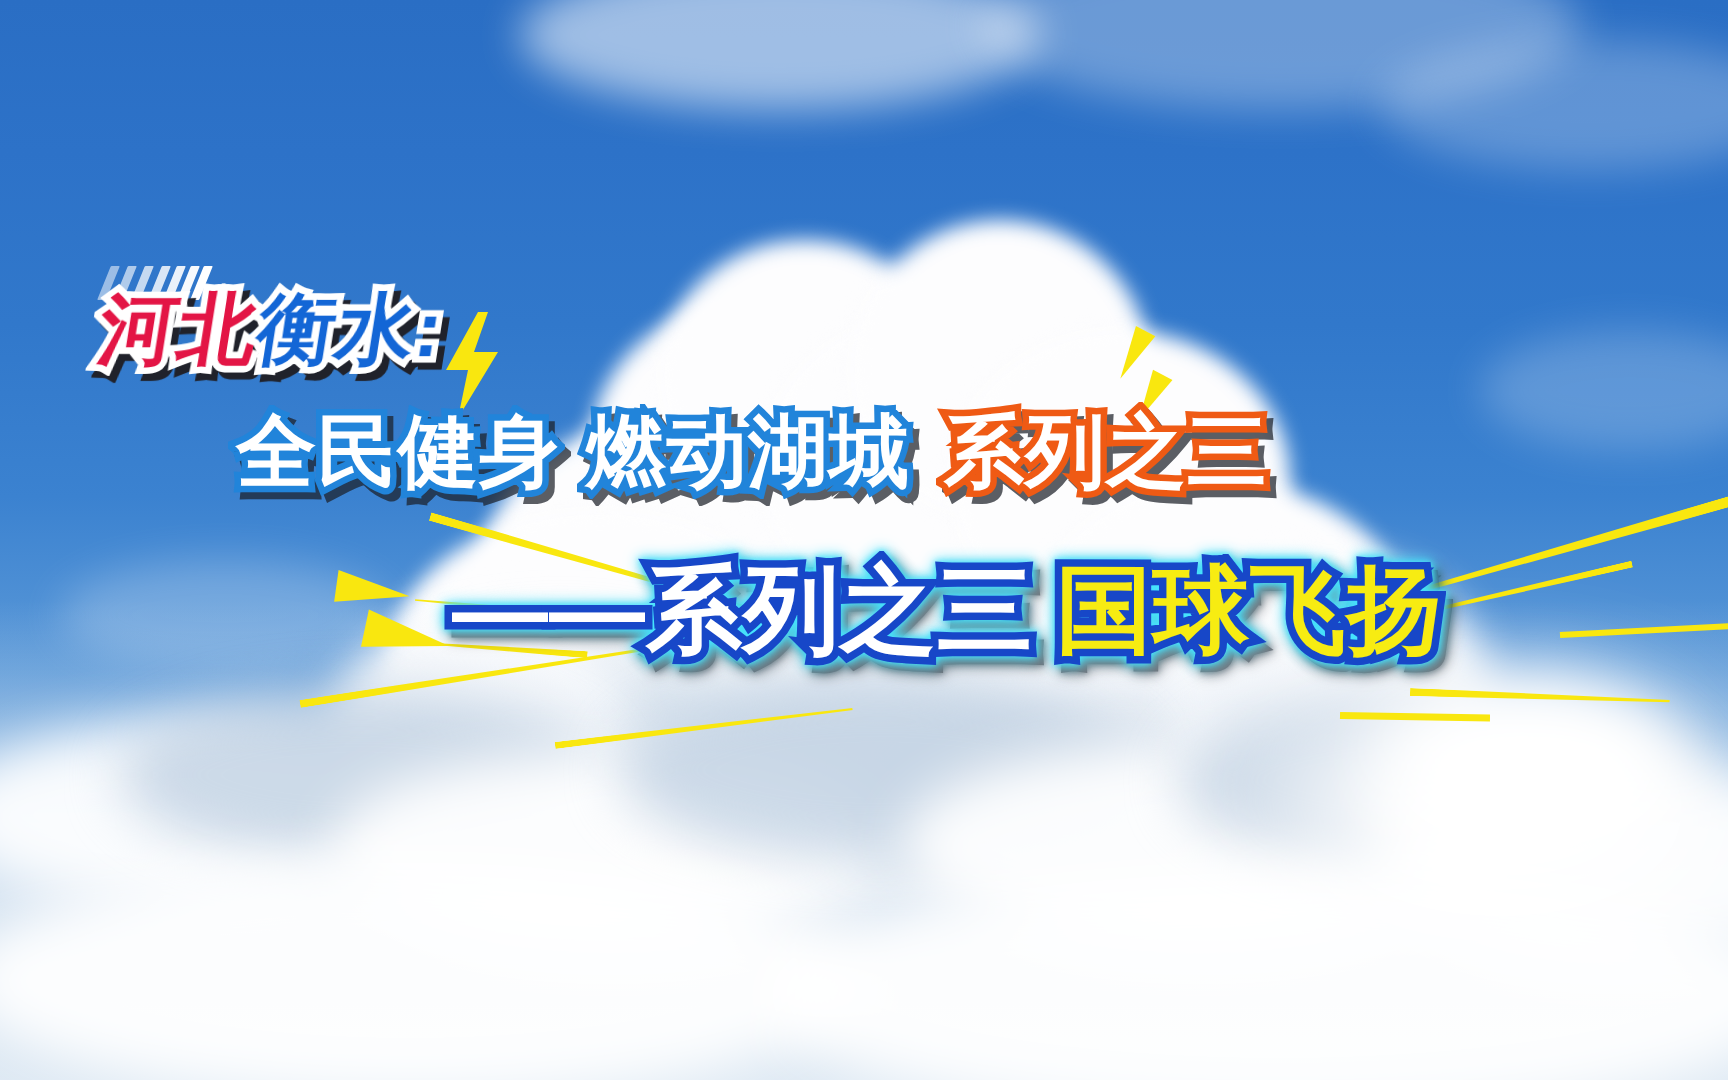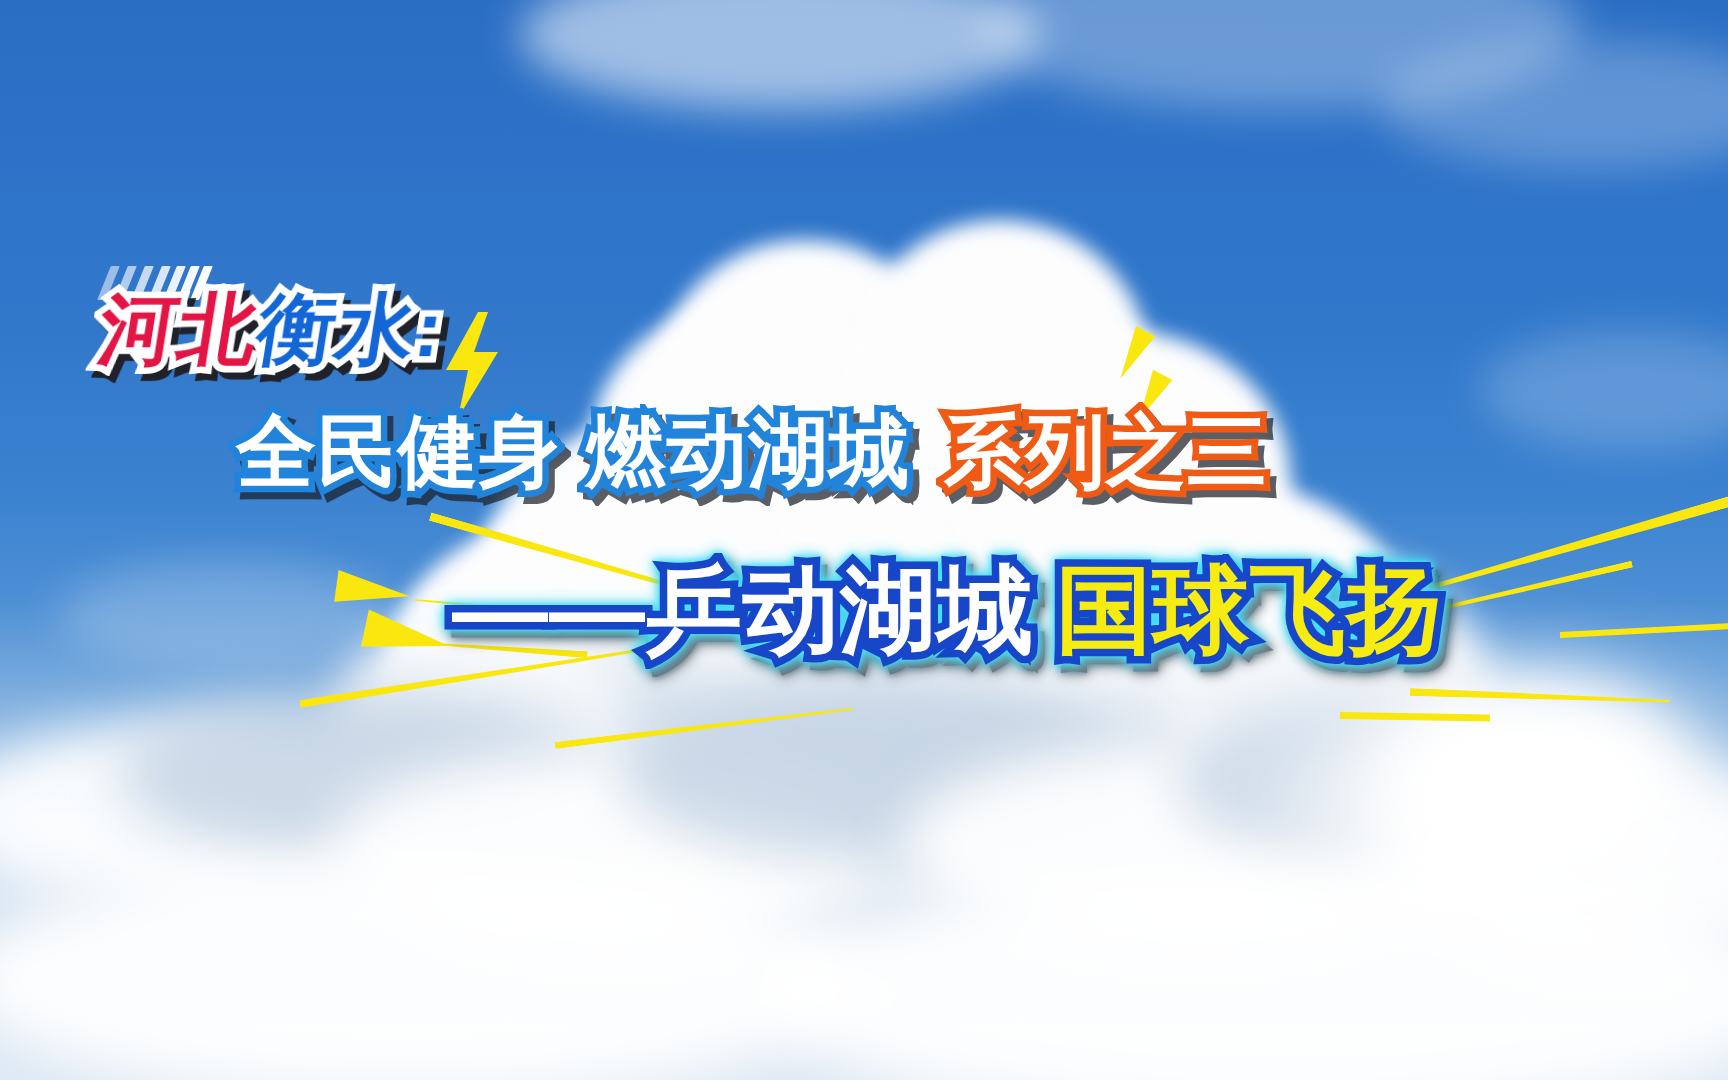--- a/index.html
+++ b/index.html
@@ -285,17 +285,17 @@
 
     <div class="line line1">
       <span class="seg l1-red">河北</span><span class="seg l1-blue">衡水:</span>
     </div>
 
     <div class="line line2">
       <span class="seg">全民健身</span><span class="l2-gap"></span><span class="seg">燃动湖城</span><span class="l2-gap-wide"></span><span class="seg orange">系列之三</span>
     </div>
 
     <div class="line line3">
-      <span class="seg">——乒动湖城</span><span class="l3-gap"></span><span class="seg yellow">国球飞扬</span>
+      <span class="seg">——系列之三</span><span class="l3-gap"></span><span class="seg yellow">国球飞扬</span>
     </div>
 
   </div>
 </div>
 
 </body></html>

